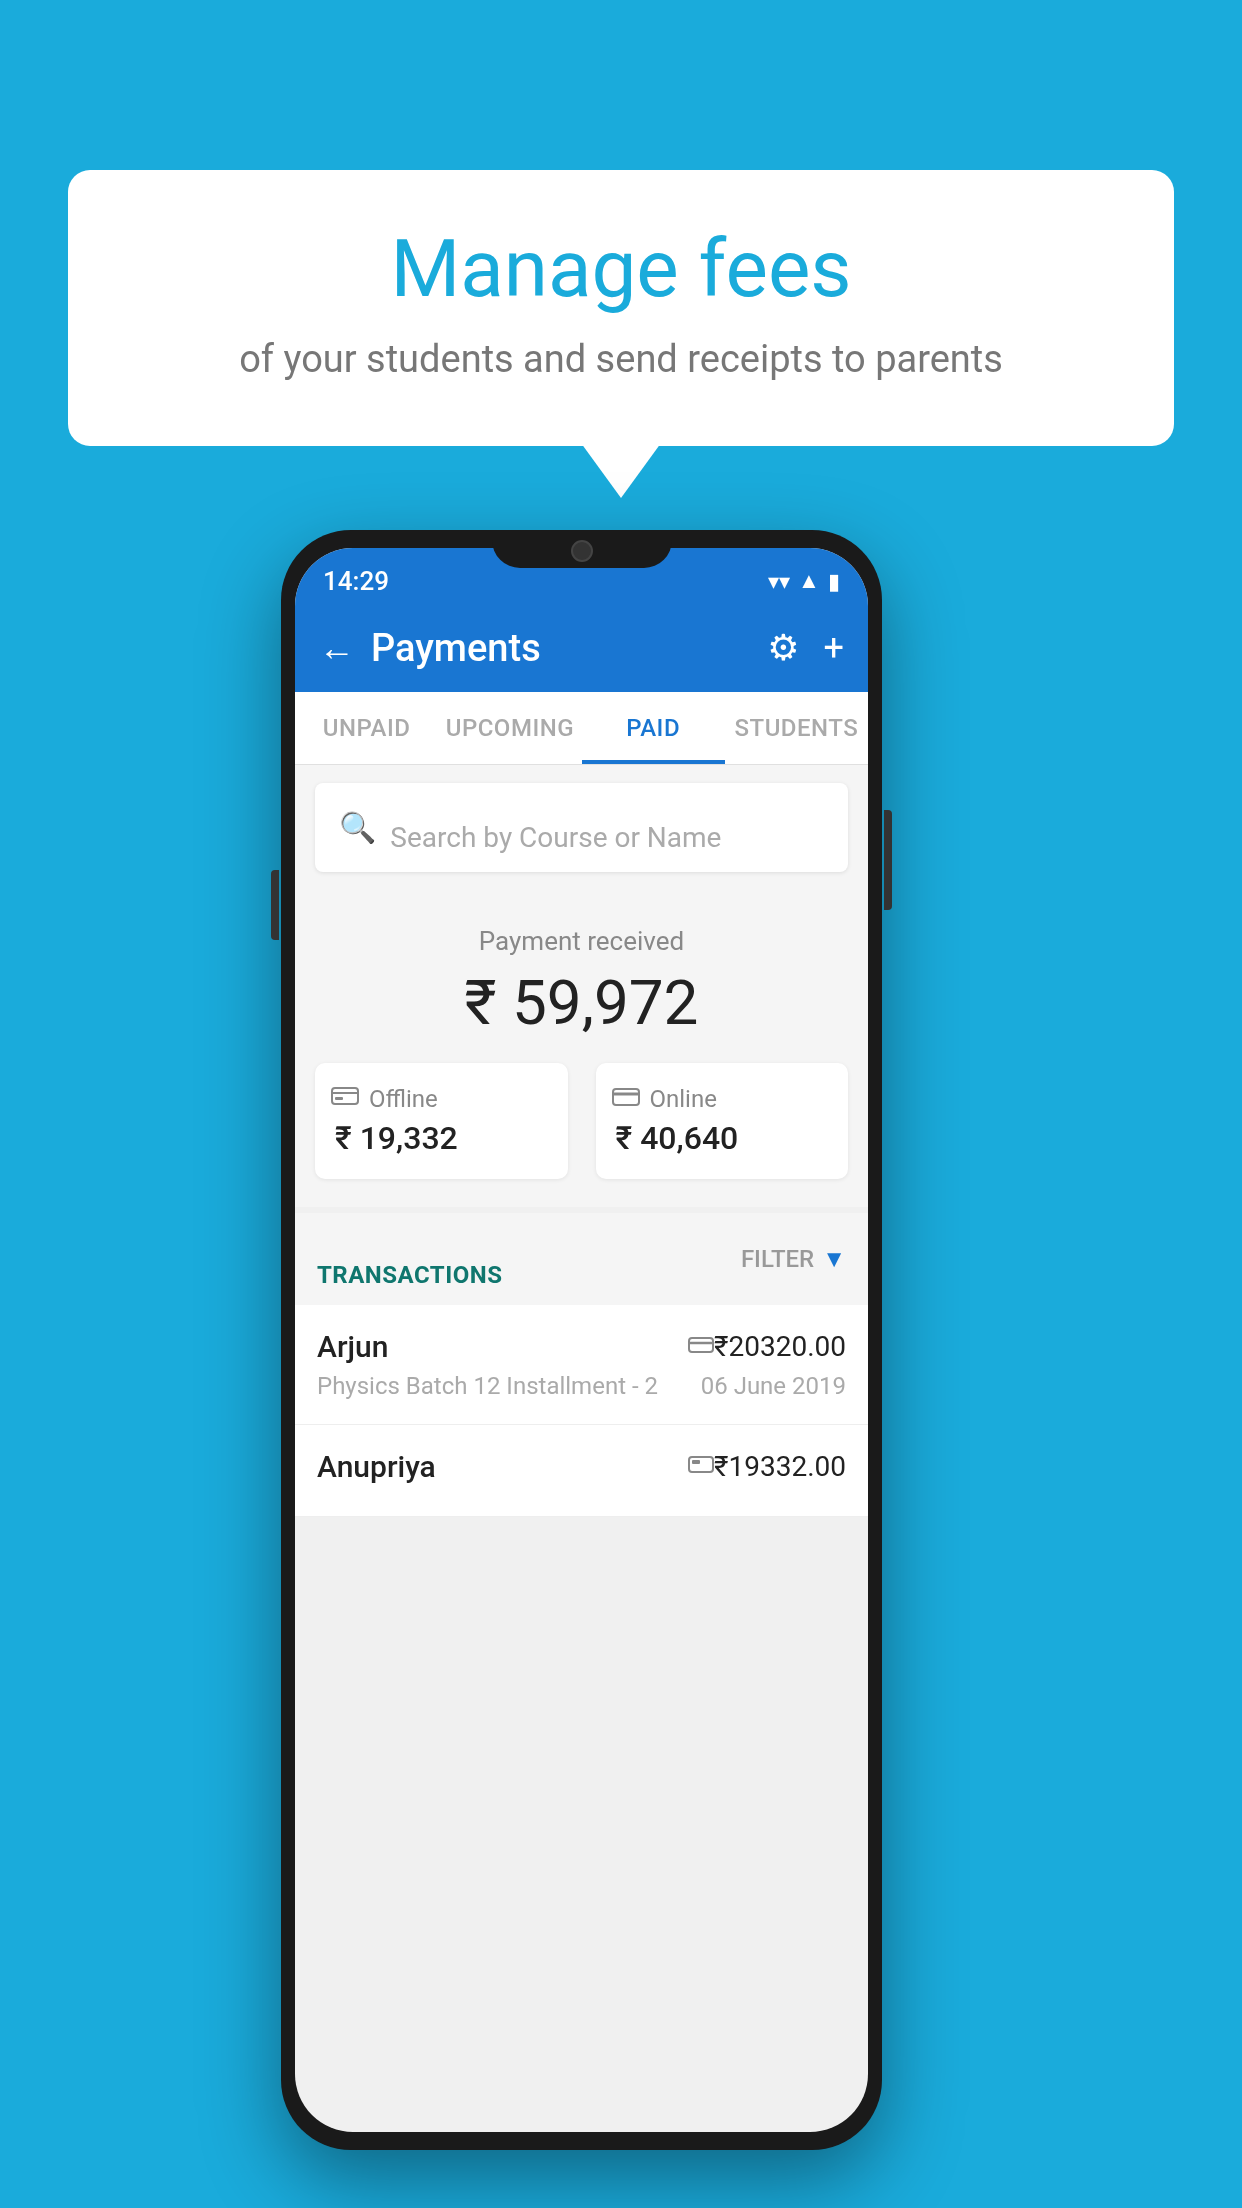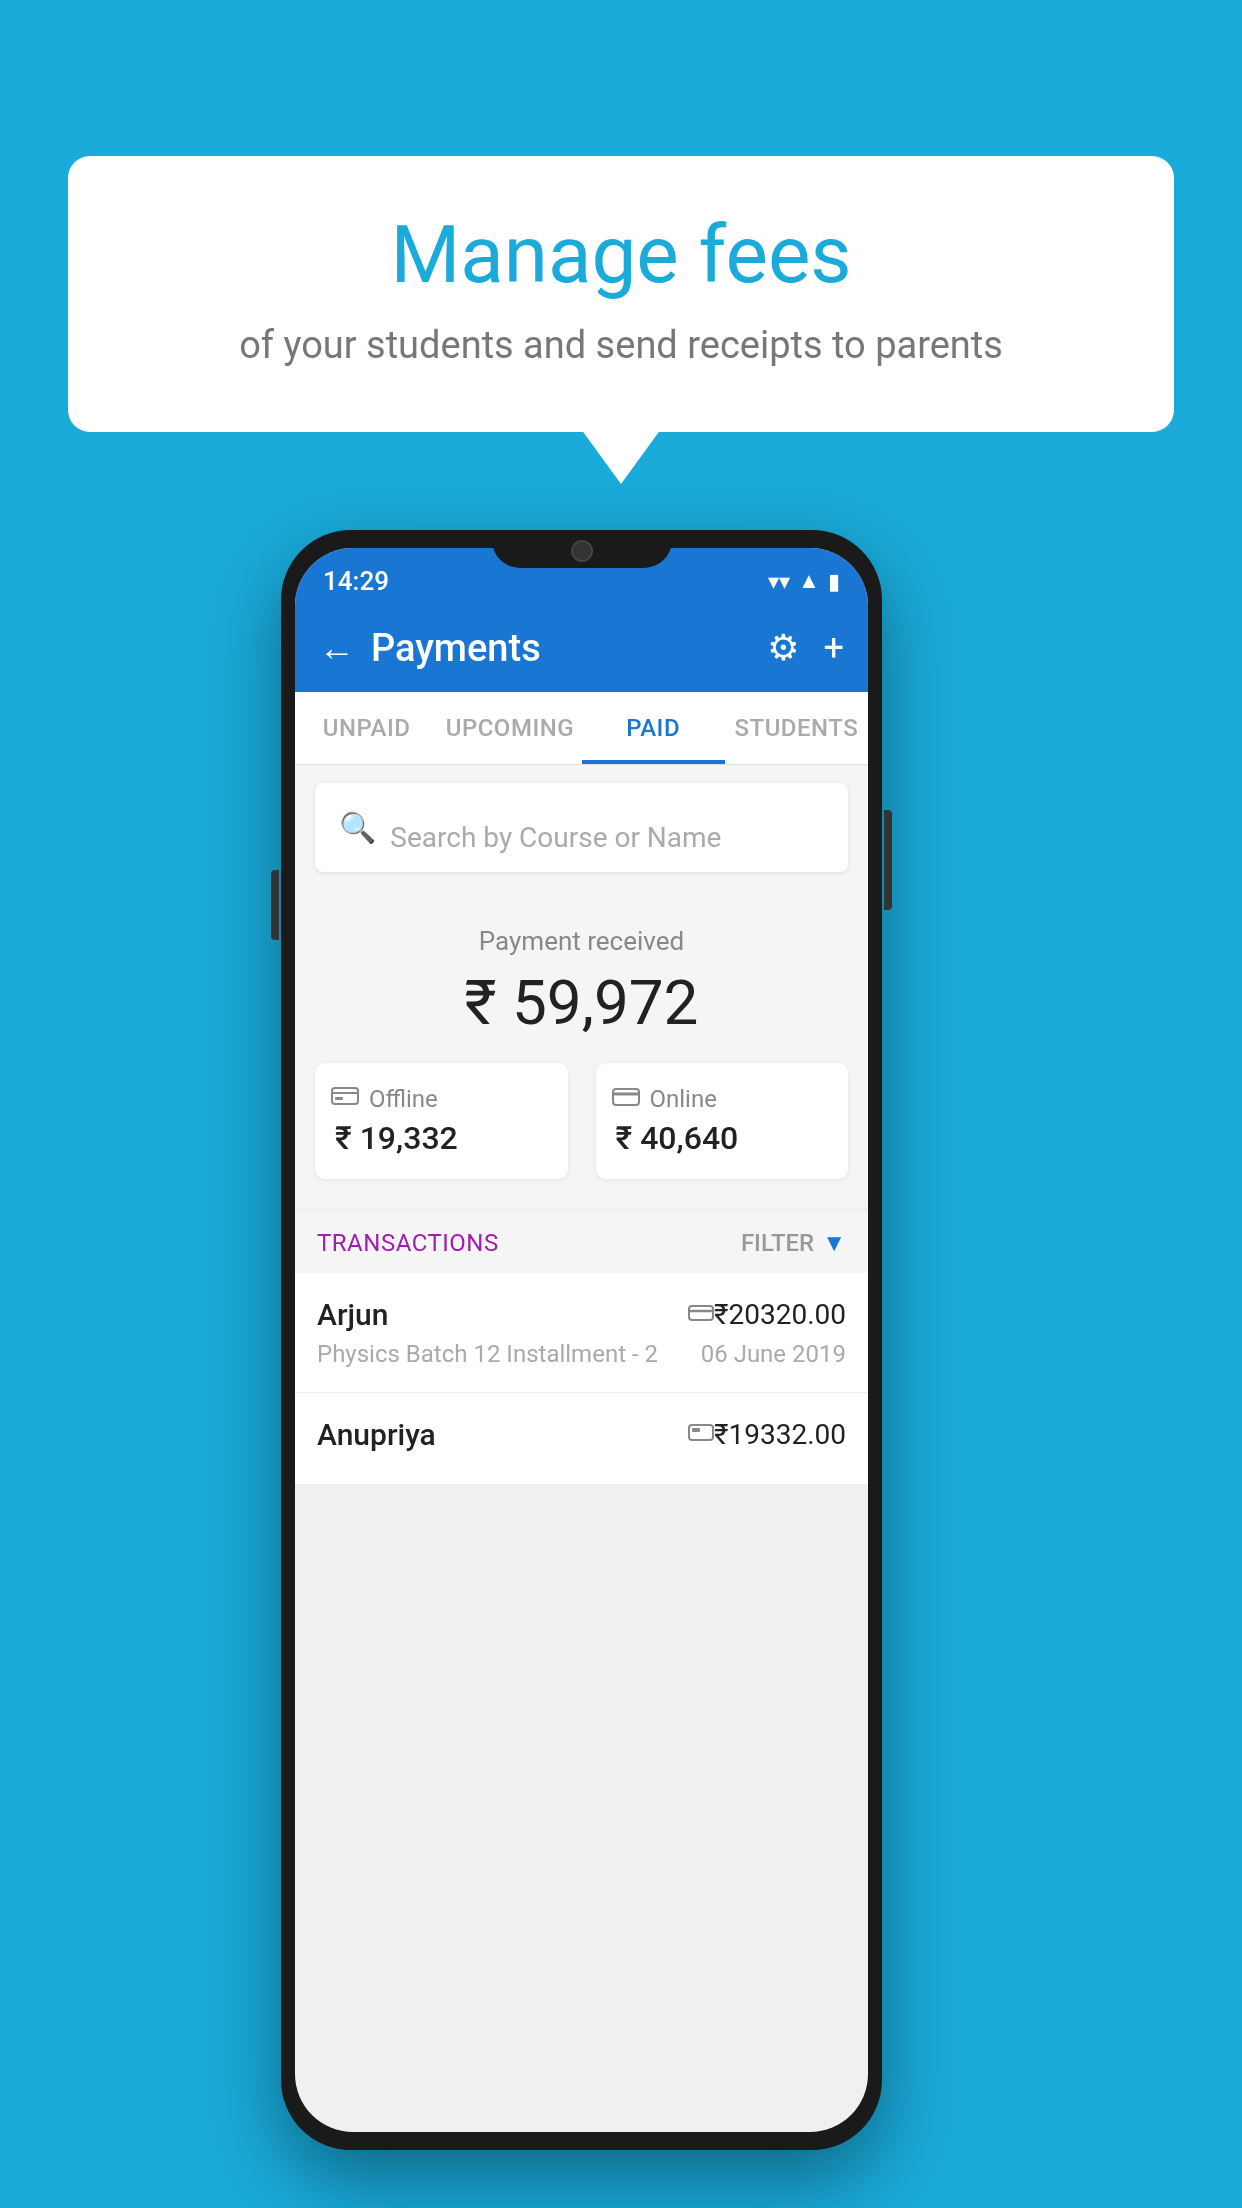--- a/index.html
+++ b/index.html
@@ -9,21 +9,21 @@
       height: 2208px;
       background-color: #1AABDB;
       font-family: 'Roboto', Arial, sans-serif;
       overflow: hidden;
       position: relative;
     }
 
     
     .speech-bubble-container {
       position: absolute;
-      top: 156px;
+      top: 170px;
       left: 68px;
       right: 68px;
     }
 
     .speech-bubble {
       background: white;
       border-radius: 22px;
       padding: 55px 60px 60px 60px;
       text-align: center;
       position: relative;
@@ -302,24 +302,25 @@
     .transactions-header {
       background: #f5f5f5;
       display: flex;
       justify-content: space-between;
       align-items: center;
       padding: 16px 22px;
       margin-top: 6px;
     }
 
     .transactions-label {
-      color: #a21caf;
-      font-size: 24px;
-      font-weight: 400;
+      color: #0f766e;
+      font-size: 24px;
+      font-weight: 700;
       letter-spacing: 0.5px;
+      margin-top: 32px;
     }
 
     .filter-btn {
       display: flex;
       align-items: center;
       gap: 8px;
       color: #999;
       font-size: 24px;
       font-weight: 500;
       cursor: pointer;

